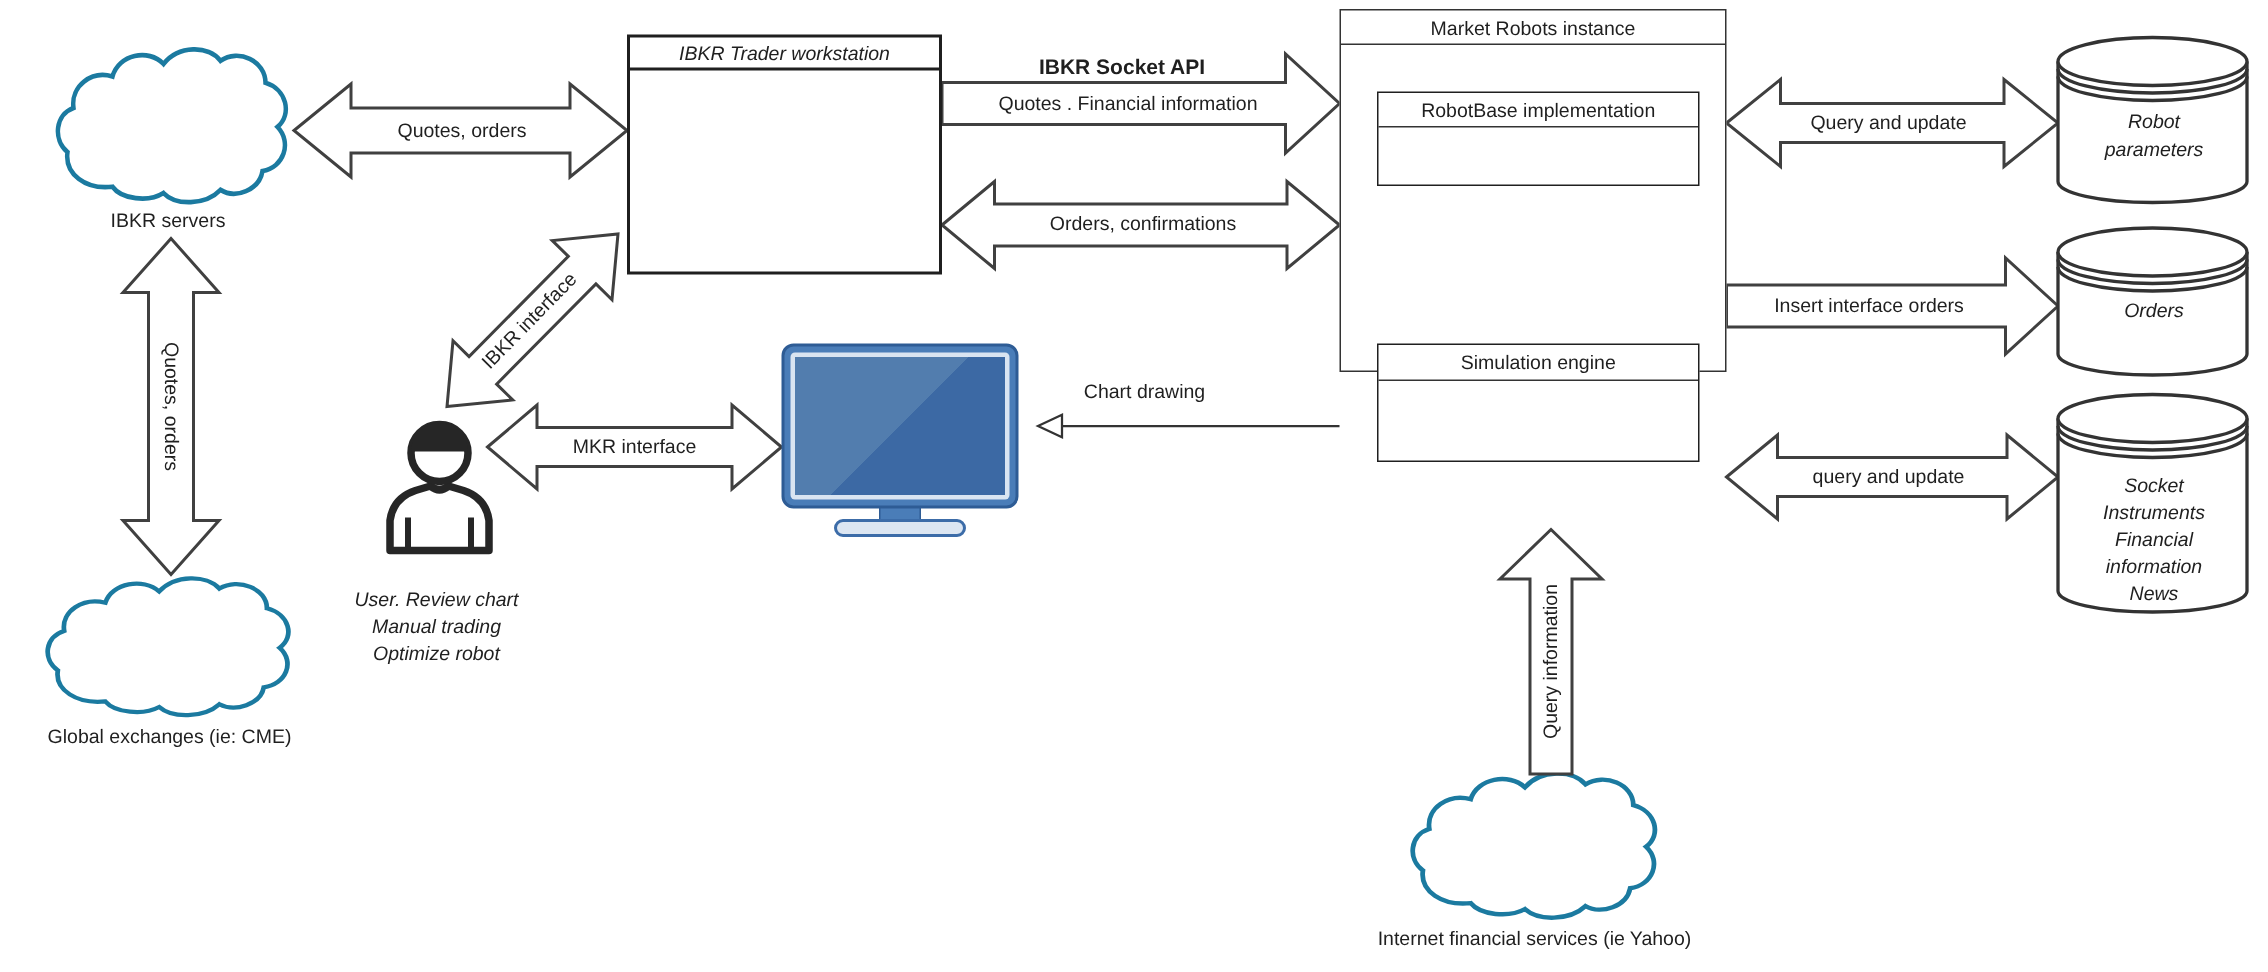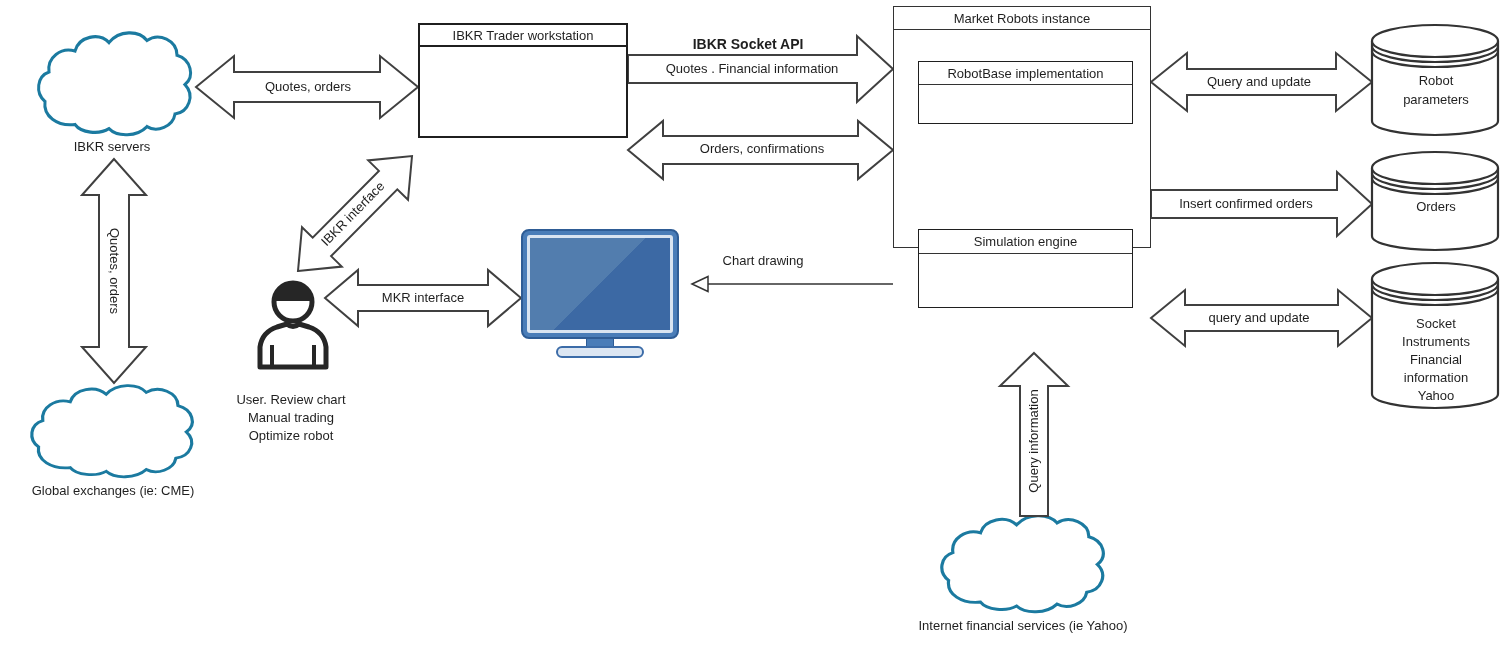--- a/index.html
+++ b/index.html
@@ -5,26 +5,26 @@
   html,body{margin:0;padding:0;background:#fff;}
   #canvas{position:relative;width:1512px;height:648px;background:#ffffff;overflow:hidden;
           font-family:"Liberation Sans", sans-serif;color:#1f1f1f;}
   svg.layer{position:absolute;left:0;top:0;}
   .lbl{position:absolute;font-size:13px;line-height:16px;white-space:nowrap;text-align:center;
        transform:translate(-50%,-50%);color:#1f1f1f;}
   .lbl.rot90{transform:translate(-50%,-50%) rotate(90deg);}
   .lbl.rotm90{transform:translate(-50%,-50%) rotate(-90deg);}
   .lbl.rotm45{transform:translate(-50%,-50%) rotate(-45.5deg);}
   .lbl.bold{font-weight:bold;font-size:14px;}
-  .multiline{position:absolute;text-align:center;transform:translate(-50%,-50%);font-size:13px;line-height:18px;}
+  .multiline{position:absolute;text-align:center;transform:translate(-50%,-50%);font-size:13px;line-height:18px;font-style:italic;}
   .multiline span{display:block;}
   .box{position:absolute;background:#fff;box-sizing:border-box;}
   .box .titlebar{box-sizing:border-box;display:flex;align-items:center;justify-content:center;
        font-size:13px;white-space:nowrap;overflow:hidden;}
-  #workstation{left:418px;top:23px;width:210px;height:115px;border:2px solid #1f1f1f;}
+  #workstation{left:418px;top:23px;width:210px;height:160px;border:2px solid #1f1f1f;font-style:italic;}
   #workstation .titlebar{height:22px;border-bottom:2px solid #1f1f1f;}
   #market-robots{left:893px;top:6px;width:258px;height:242px;border:1.5px solid #333;}
   #market-robots .titlebar{height:23px;border-bottom:1.5px solid #333;}
   .subbox{position:absolute;background:#fff;border:1.5px solid #1f1f1f;box-sizing:border-box;}
   .subbox .titlebar{border-bottom:1.5px solid #1f1f1f;}
   #robot-base{left:24px;top:54px;width:215px;height:63px;}
   #robot-base .titlebar{height:23px;}
   #indicator-base{left:24px;top:131px;width:215px;height:81px;}
   #indicator-base .titlebar{height:23px;}
   #simulation-engine{left:24px;top:222px;width:215px;height:79px;}
@@ -137,38 +137,38 @@
   <div class="lbl rot90" style="left:114px;top:271px">Quotes, orders</div>
   <div class="lbl" style="left:113px;top:491px">Global exchanges (ie: CME)</div>
   <div class="lbl" style="left:308px;top:87px">Quotes, orders</div>
   <div class="lbl bold" style="left:748px;top:44px">IBKR Socket API</div>
   <div class="lbl" style="left:752px;top:69px">Quotes . Financial information</div>
   <div class="lbl" style="left:762px;top:149px">Orders, confirmations</div>
   <div class="lbl rotm45" style="left:353px;top:214px">IBKR interface</div>
   <div class="lbl" style="left:423px;top:298px">MKR interface</div>
   <div class="lbl" style="left:763px;top:261px">Chart drawing</div>
   <div class="lbl" style="left:1259px;top:82px">Query and update</div>
-  <div class="lbl" style="left:1246px;top:204px">Insert confirmed orders</div>
+  <div class="lbl" style="left:1246px;top:204px">Insert interface orders</div>
   <div class="lbl" style="left:1259px;top:318px">query and update</div>
   <div class="lbl rotm90" style="left:1034px;top:441px">Query information</div>
   <div class="lbl" style="left:1023px;top:626px">Internet financial services (ie Yahoo)</div>
 
   <div class="multiline" style="left:1436px;top:90px;line-height:19px">
     <span>Robot</span>
     <span>parameters</span>
   </div>
   <div class="multiline" style="left:1436px;top:207px">
     <span>Orders</span>
   </div>
   <div class="multiline" style="left:1436px;top:360px">
     <span>Socket</span>
     <span>Instruments</span>
     <span>Financial</span>
     <span>information</span>
-    <span>Yahoo</span>
+    <span>News</span>
   </div>
   <div class="multiline" style="left:291px;top:418px">
     <span>User. Review chart</span>
     <span>Manual trading</span>
     <span>Optimize robot</span>
   </div>
 
 </div>
 
 </body></html>

